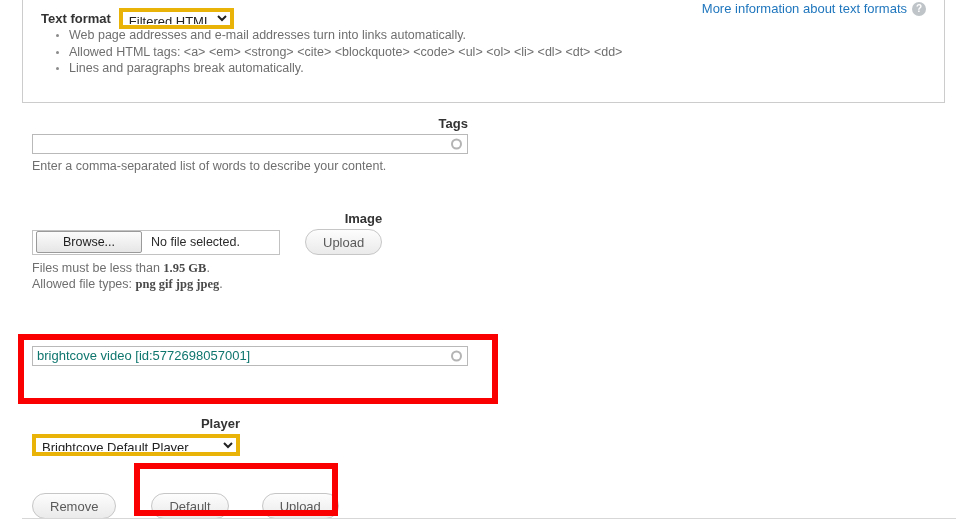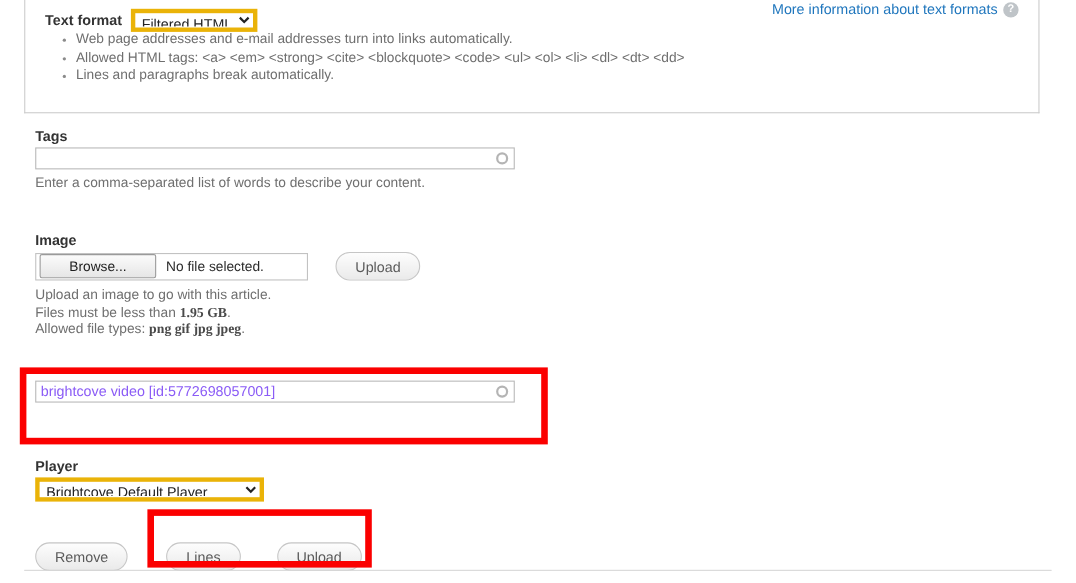--- a/index.html
+++ b/index.html
@@ -97,37 +97,38 @@
   .tips li::marker { color: #8b8b8b; font-size: 10px; }
 
   
   .form-item { position: absolute; left: 32px; }
   .field-label {
     font-weight: bold;
     font-size: 13px;
     color: #333;
     display: block;
     margin-bottom: 3px;
+    text-align: right;
   }
   .desc {
     font-size: 12.5px;
     color: #6f6f6f;
     line-height: 15.5px;
   }
   .desc b { color: #4a4a4a; font-family: Liberation Serif, serif; }
 
   
   .txt-wrap {
     position: relative;
     display: inline-block;
   }
   input.txt {
     font-family: "Liberation Sans", sans-serif;
     font-size: 13px;
-    color: #8b5cf6;
+    color: #0f766e;
     border: 1px solid #b9b9b9;
     background: #fff;
     height: 20px;
     line-height: 20px;
     padding: 0 22px 0 4px;
     box-sizing: border-box;
     border-radius: 0;
   }
   .throbber {
     position: absolute;
@@ -242,21 +243,20 @@
 <div class="form-item" style="top:211px;">
   <span class="field-label">Image</span>
   <div class="file-row">
     <div class="file-input">
       <span class="browse-native">Browse...</span>
       <span class="file-name">No file selected.</span>
     </div>
     <span class="btn" style="margin-left:9px;">Upload</span>
   </div>
   <div class="desc" style="margin-top:6px;">
-    <div>Upload an image to go with this article.</div>
     <div><span>Files must be less than </span><b>1.95 GB</b><span>.</span></div>
     <div><span>Allowed file types: </span><b>png gif jpg jpeg</b><span>.</span></div>
   </div>
 </div>
 
 <div class="form-item" style="top:346px;">
   <span class="txt-wrap">
     <input class="txt" style="width: 436px;" type="text" value="brightcove video [id:5772698057001]">
     <span class="throbber"></span>
   </span>
@@ -264,20 +264,20 @@
 
 <div class="form-item" style="top:416px;">
   <span class="field-label">Player</span>
   <select class="sel" style="width:208px;height:22px;">
     <option>Brightcove Default Player</option>
   </select>
 </div>
 
 <div style="position:absolute;left:32px;top:477px;display:flex;align-items:center;gap:21px;margin-top:16px;">
   <span class="btn">Remove</span>
-  <span class="btn" style="margin-left:14px;">Lines</span>
+  <span class="btn" style="margin-left:14px;">Default</span>
   <span class="btn" style="margin-left:12px;">Upload</span>
 </div>
 
 <div class="redbox" style="left:18px;top:334px;width:480px;height:70px;"></div>
 <div class="redbox" style="left:134px;top:463px;width:204px;height:53px;"></div>
 
 <div class="hr-sep"></div>
 
 </body></html>

